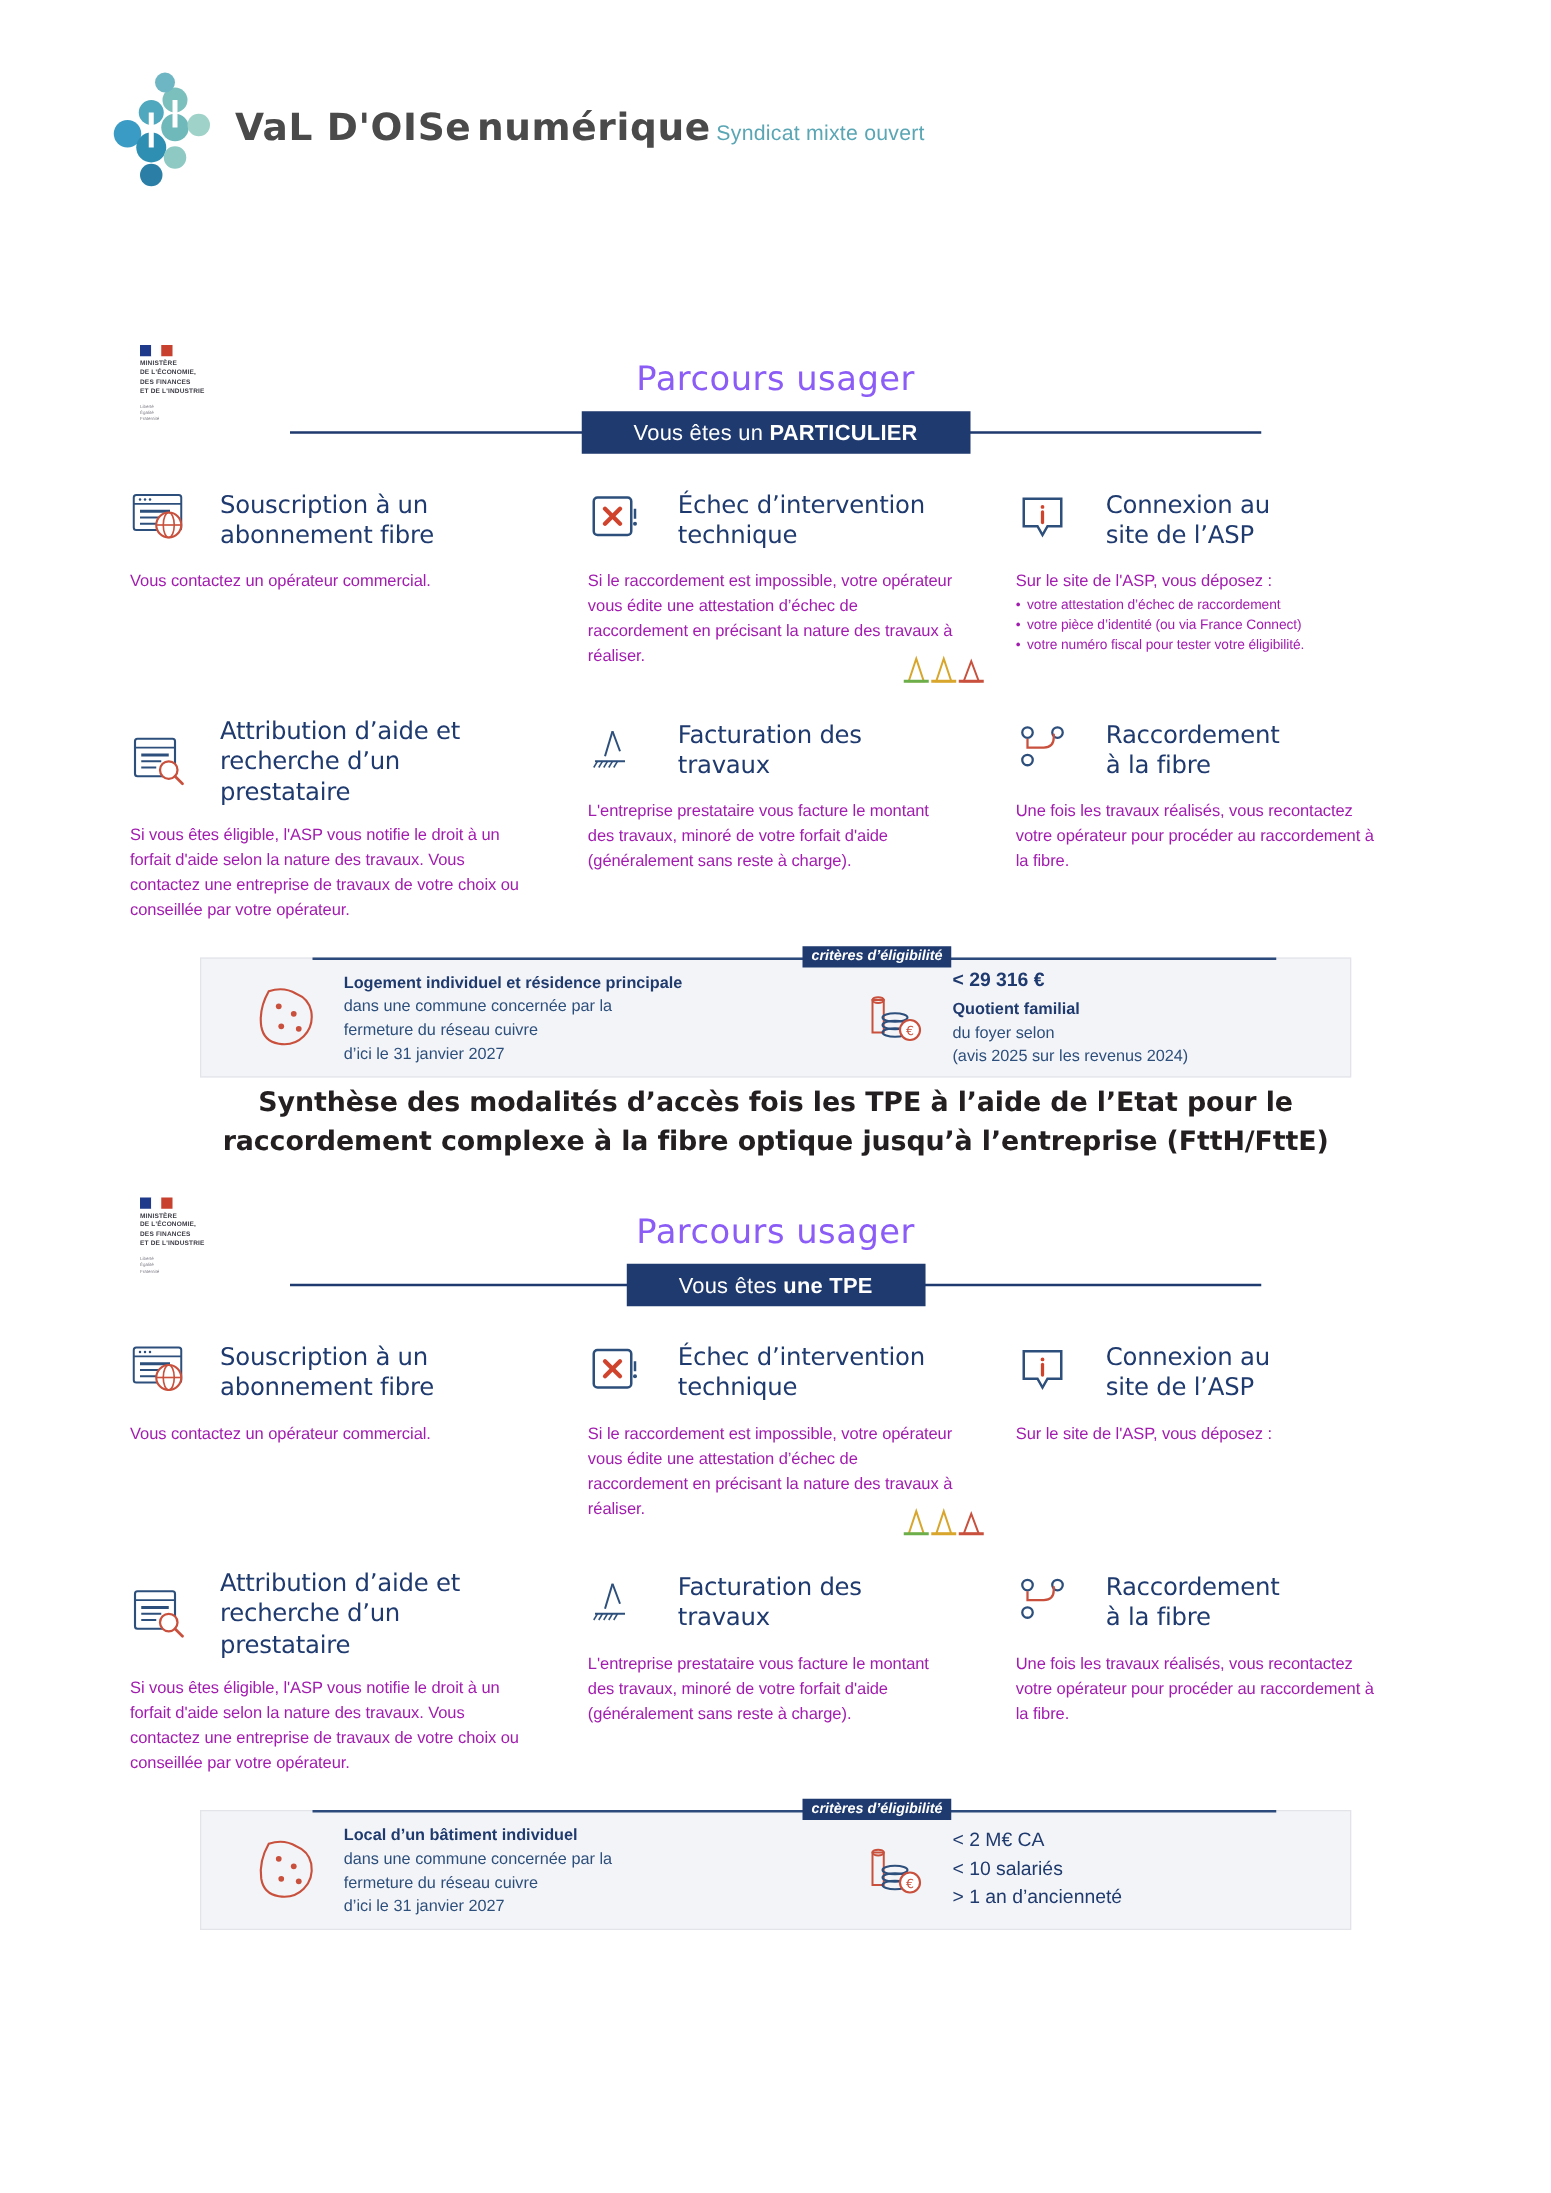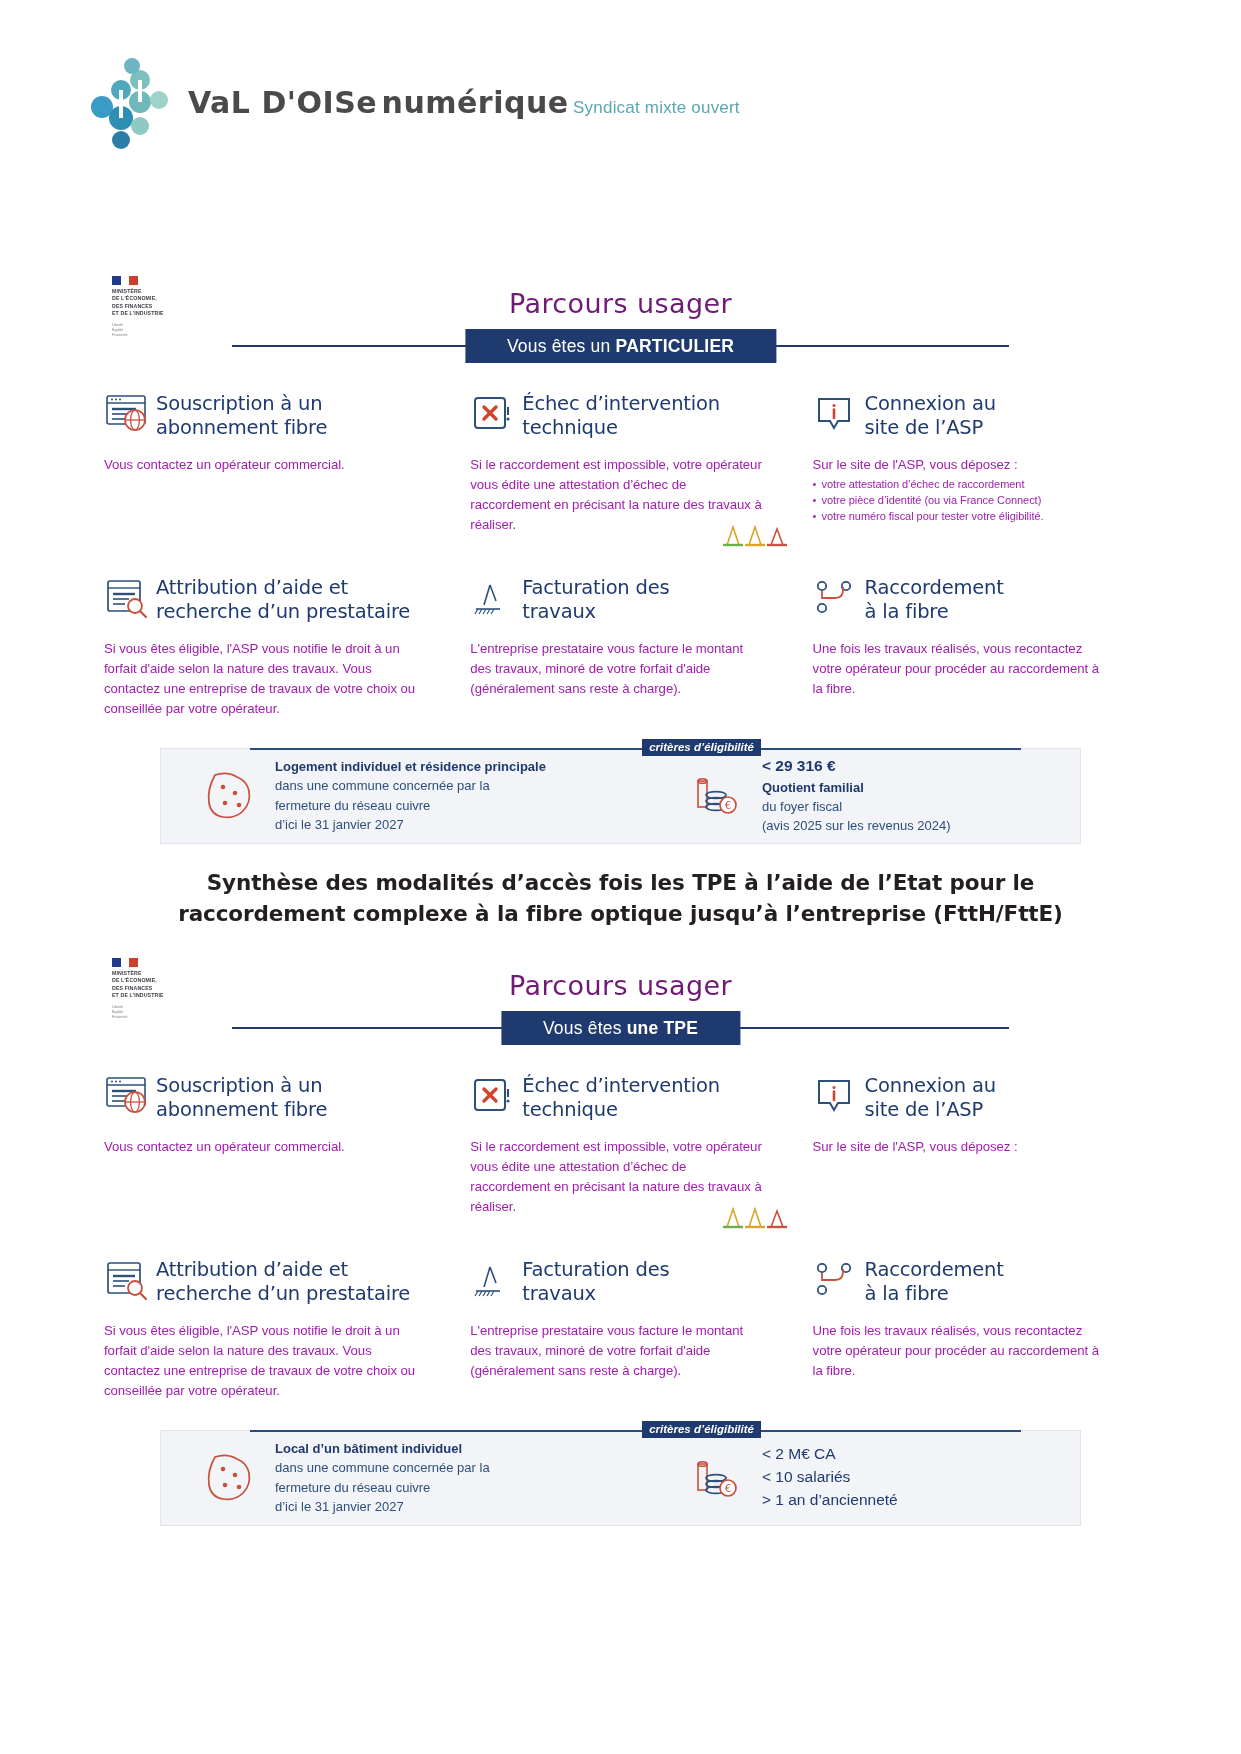--- a/index.html
+++ b/index.html
@@ -52,21 +52,21 @@
   .ministry-flag .w { background: #ffffff; }
   .ministry-flag .r { background: #c8412f; }
   .ministry-name {
     font-size: 5.2px; line-height: 1.42; color: #3c3c46; font-weight: 700;
     letter-spacing: 0.15px; text-transform: uppercase;
   }
   .ministry-motto { margin-top: 5px; font-size: 3.6px; line-height: 1.5; color: #7d7d88; }
 
   .parcours {
     text-align: center; font-family: "DejaVu Sans", sans-serif;
-    font-size: 27px; color: #701a75; font-weight: 400; letter-spacing: 0.4px;
+    font-size: 27px; color: #8b5cf6; font-weight: 400; letter-spacing: 0.4px;
     padding-top: 20px;
   }
   .banner-wrap { position: relative; margin-top: 10px; height: 34px; }
   .banner-rule {
     position: absolute; top: 16px; left: 232px; right: 232px;
     height: 2px; background: #1f3a6e;
   }
   .banner {
     position: absolute; top: 0; left: 50%; transform: translateX(-50%);
     background: #1f3a6e; color: #ffffff;
@@ -75,21 +75,21 @@
   }
   .banner b { font-weight: 700; }
 
   
   .steps { position: relative; margin-top: 26px; padding: 0 104px; }
   .row { display: flex; gap: 0; }
   .col { width: 33.33%; padding-right: 30px; position: relative; }
   .col:nth-child(2) { padding-left: 22px; }
   .col:nth-child(3) { padding-left: 20px; }
 
-  .step-head { display: flex; align-items: center; gap: 4px; min-height: 54px; }
+  .step-head { display: flex; align-items: center; gap: 24px; min-height: 54px; }
   .step-ico { flex: 0 0 auto; width: 48px; height: 46px; }
   .step-title {
     font-family: "DejaVu Sans", sans-serif;
     font-size: 19.5px; line-height: 1.24; color: #1f3a6e; font-weight: 400;
     letter-spacing: -0.2px;
   }
   .step-body {
     margin-top: 12px; font-size: 13.2px; line-height: 1.52;
     color: #a21caf; letter-spacing: -0.05px;
   }
@@ -369,21 +369,21 @@
               <ellipse cx="26" cy="26" rx="10" ry="3.4" fill="none" stroke="#2d4f7c" stroke-width="1.6"></ellipse>
               <ellipse cx="26" cy="32" rx="10" ry="3.4" fill="none" stroke="#2d4f7c" stroke-width="1.6"></ellipse>
               <ellipse cx="26" cy="38" rx="10" ry="3.4" fill="none" stroke="#2d4f7c" stroke-width="1.6"></ellipse>
               <circle cx="38" cy="36" r="8" fill="#fff" stroke="#c8503c" stroke-width="1.7"></circle>
               <text x="38" y="40" font-size="10" fill="#c8503c" text-anchor="middle" font-family="DejaVu Sans, sans-serif">€</text>
             </svg>
           </span>
           <span class="crit-text">
             <span class="big strong">&lt; 29 316 €</span><br>
             <span class="strong">Quotient familial</span><br>
-            <span>du foyer fiscal</span><br>
+            <span>du foyer selon</span><br>
             <span>(avis 2025 sur les revenus 2024)</span>
           </span>
         </div>
       </div>
     </div>
   </div>
 
   <div class="doc-title" id="title-2">
     <span class="l">Synthèse des modalités d’accès fois les TPE à l’aide de l’Etat pour le</span>
     <span class="l">raccordement complexe à la fibre optique jusqu’à l’entreprise (FttH/FttE)</span>

